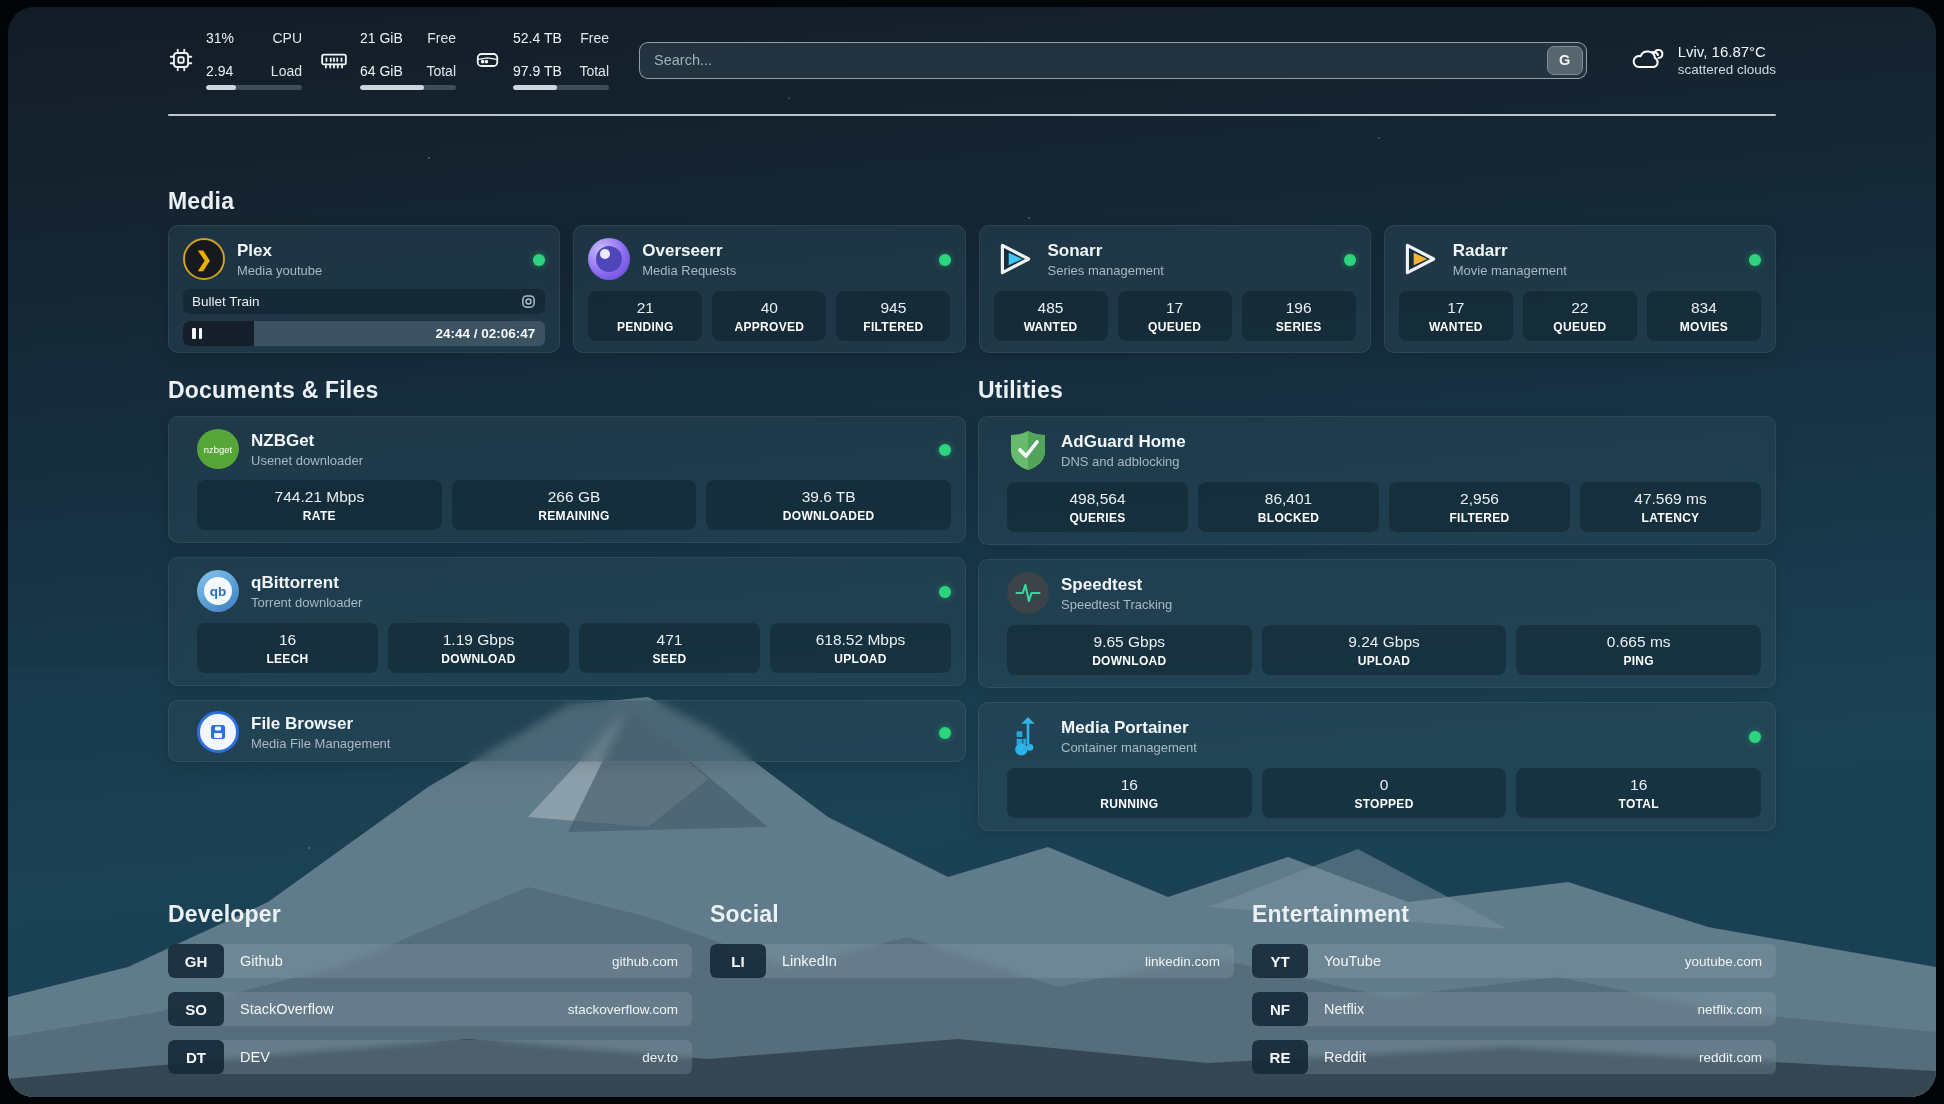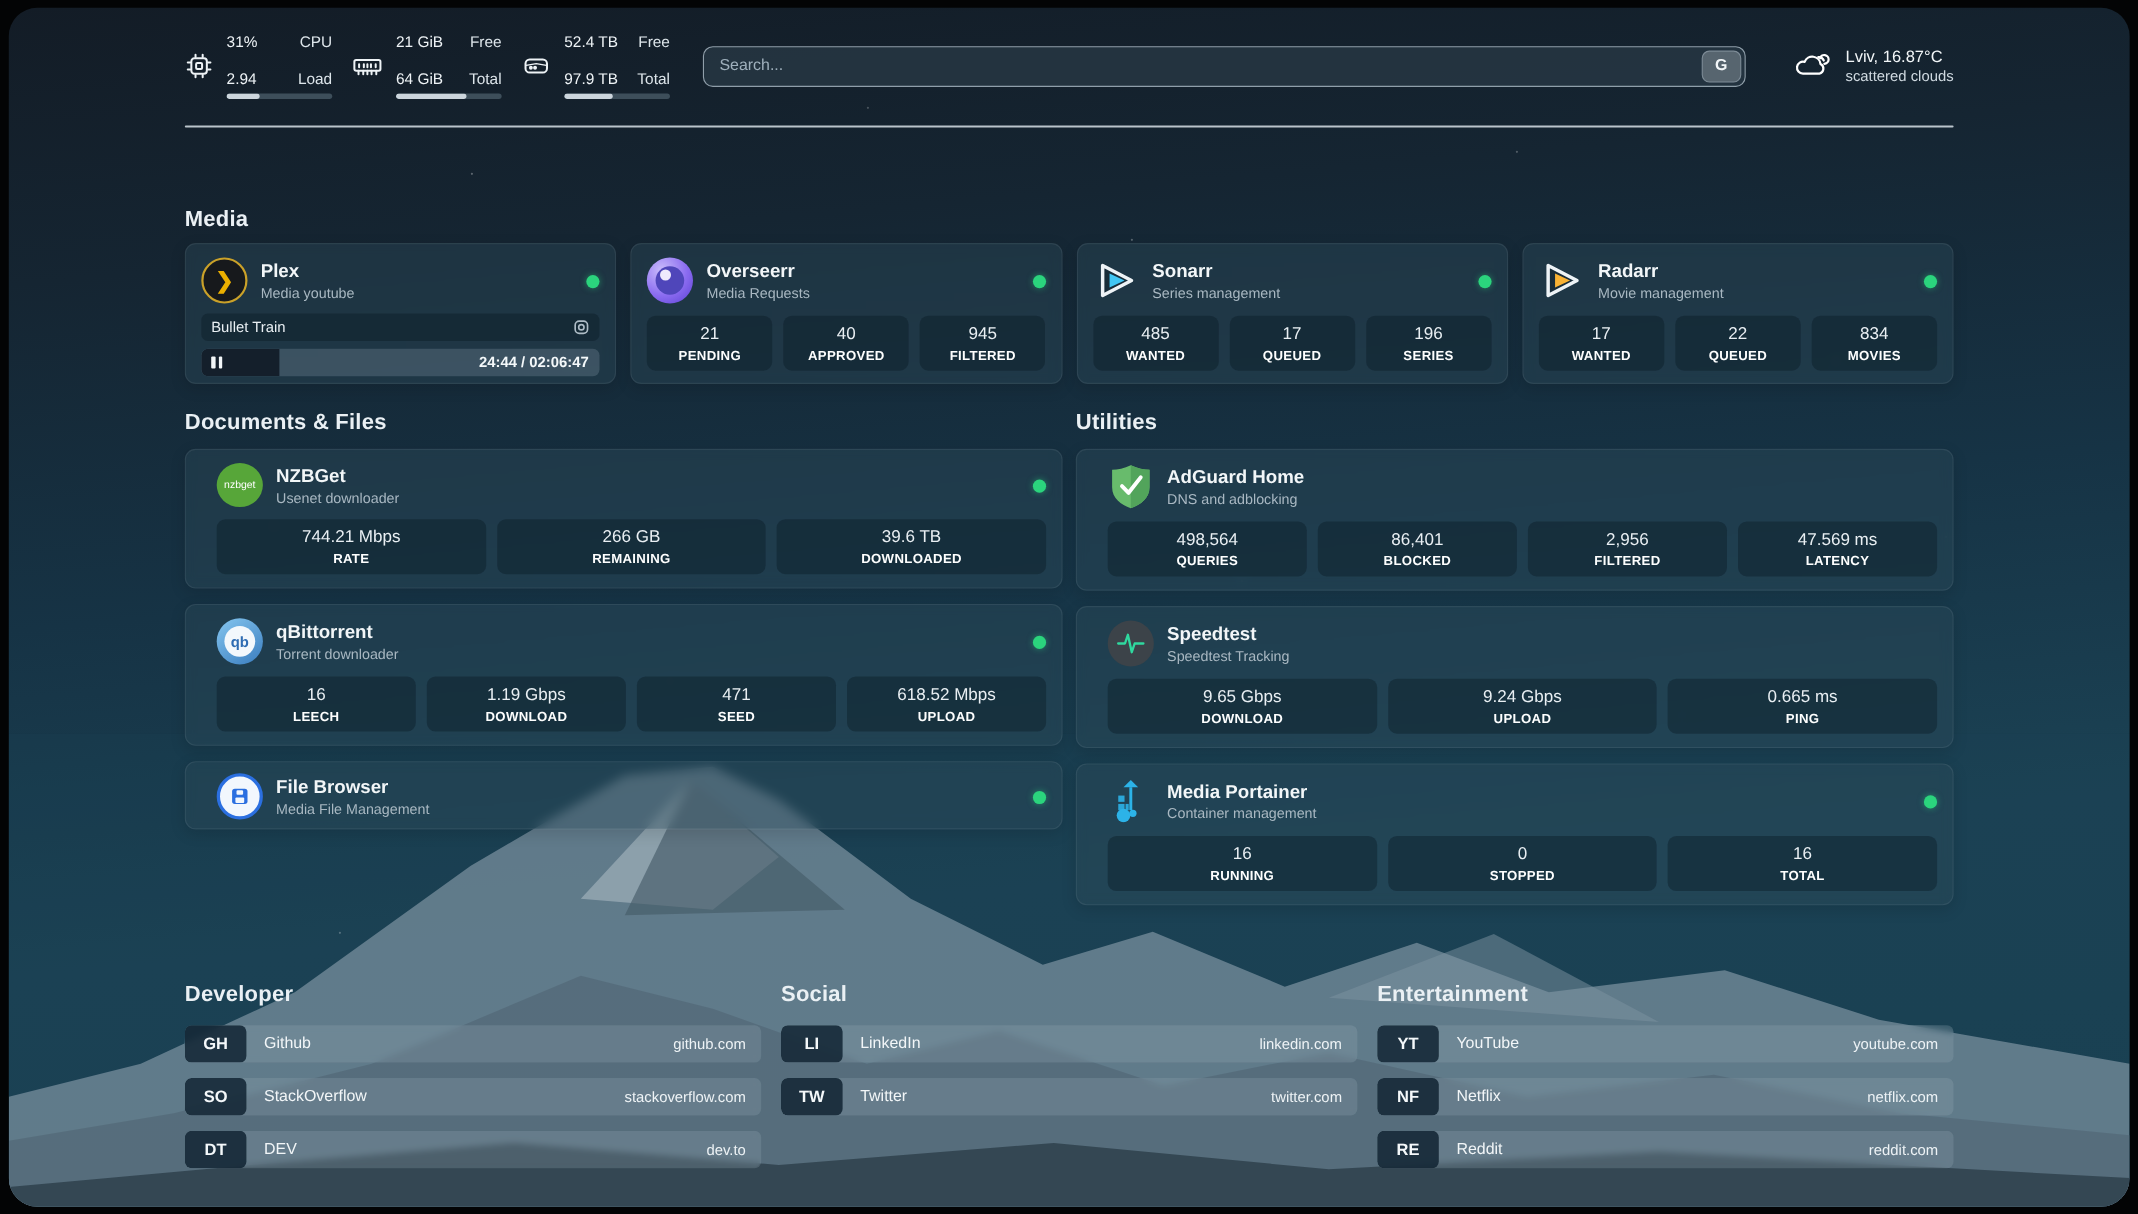--- a/index.html
+++ b/index.html
@@ -39,21 +39,21 @@
   .gbtn { width:36px; height:29px; border-radius:7px; background:#57656f; border:1px solid #7e8c97;
           color:#f2f6f8; font-size:14.5px; font-weight:bold; display:flex; align-items:center;
           justify-content:center; cursor:pointer; }
   .weather { display:flex; align-items:center; gap:13px; color:#fff; }
   .weather .wtxt { display:flex; flex-direction:column; gap:2px; }
   .wline1 { font-size:15px; color:#f2f6f8; }
   .wline2 { font-size:13.5px; color:#cfd9e0; }
   .divider { margin-top:28px; height:2px; background:#c9d2d9; border-radius:1px; opacity:.92; }
 
   
-  .h-section { font-size:20px; font-weight:600; color:#eaf0f4; letter-spacing:.2px; }
+  .h-section { font-size:23px; font-weight:600; color:#eaf0f4; letter-spacing:.2px; }
   .media-head { margin-top:72px; }
   .media-grid { margin-top:10px; display:grid; grid-template-columns:repeat(4,1fr); gap:13px; }
 
   .card { background:rgba(44,74,90,.40); border:1px solid rgba(255,255,255,.07);
           border-radius:10px; padding:12px 14px; backdrop-filter:blur(5px);
           box-shadow:0 4px 14px rgba(0,0,0,.12); height:128px; cursor:pointer; }
   .card.autoh { height:auto; }
   .card.slim { height:62px; padding:10px 14px; }
   .card-head { display:flex; align-items:center; gap:12px; }
   .c-titles { display:flex; flex-direction:column; gap:2px; }
@@ -560,25 +560,20 @@
         </div>
       </div>
 
       <div>
         <div class="h-section links-head">Social</div>
         <div class="lrow">
           <span class="ltag">LI</span>
           <span class="lname">LinkedIn</span>
           <span class="lurl">linkedin.com</span>
         </div>
-        <div class="lrow">
-          <span class="ltag">TW</span>
-          <span class="lname">Twitter</span>
-          <span class="lurl">twitter.com</span>
-        </div>
       </div>
 
       <div>
         <div class="h-section links-head">Entertainment</div>
         <div class="lrow">
           <span class="ltag">YT</span>
           <span class="lname">YouTube</span>
           <span class="lurl">youtube.com</span>
         </div>
         <div class="lrow">

